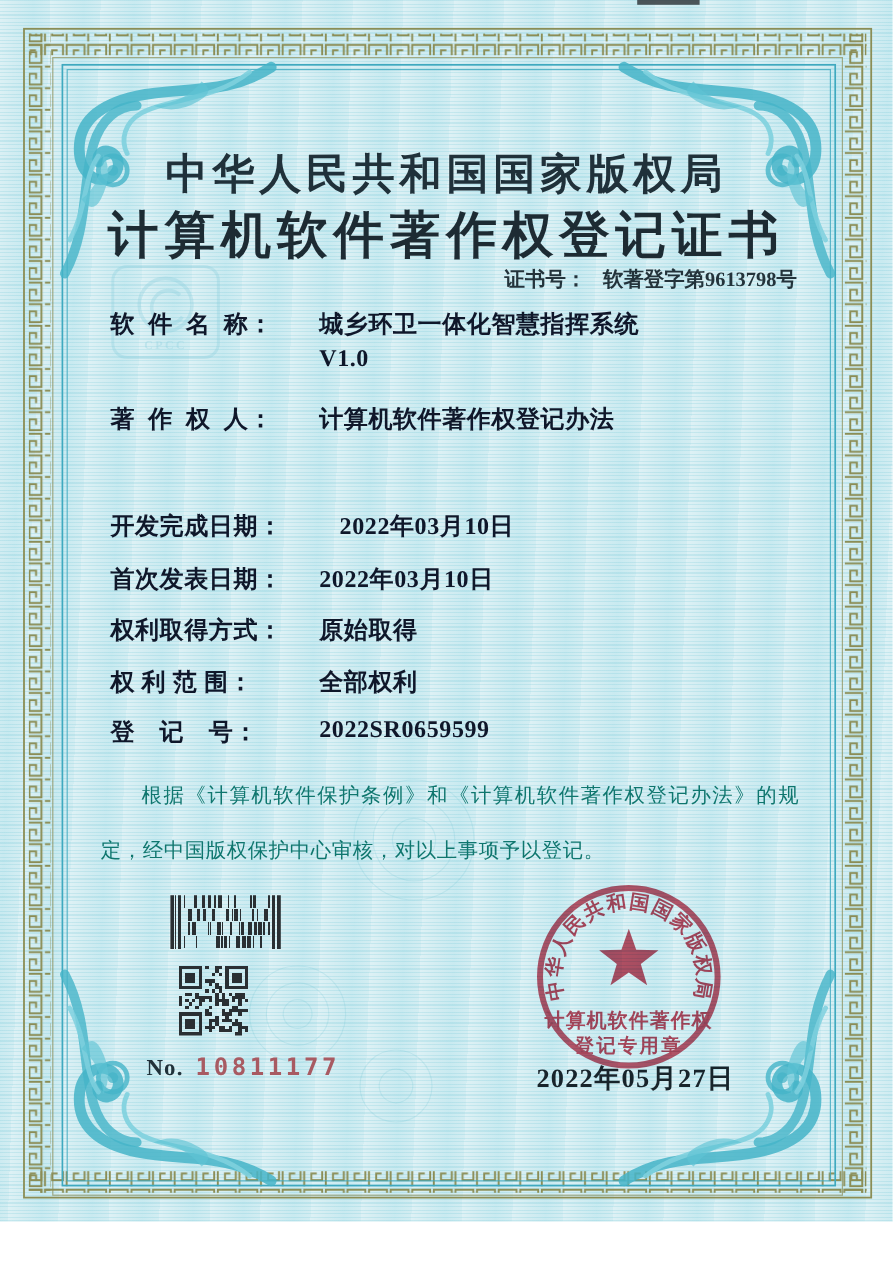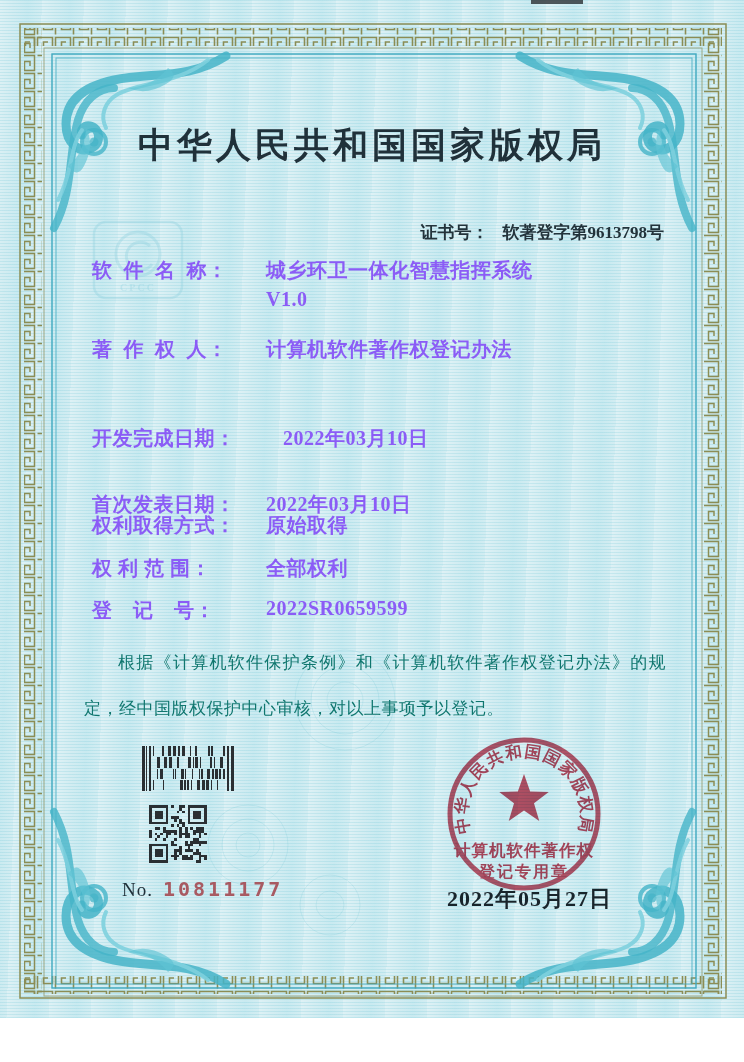--- a/index.html
+++ b/index.html
@@ -16,36 +16,36 @@
   svg.frame{position:absolute;left:0;top:0;pointer-events:none;}
 
   .authority{position:absolute;left:0;top:122px;width:744px;text-align:center;
              font-size:35px;font-weight:900;color:#20313a;letter-spacing:4px;}
   .cert-title{position:absolute;left:0;top:168px;width:744px;text-align:center;
               font-size:42px;font-weight:900;color:#1d2b33;letter-spacing:5px;}
   .cert-no{position:absolute;right:80px;top:221px;font-size:17px;font-weight:800;color:#23333b;}
   .cert-no .gap{display:inline-block;width:14px;}
 
   .field{position:absolute;left:92px;display:flex;align-items:flex-start;
-         font-size:20px;font-weight:800;color:#8b5cf6;}
+         font-size:20px;font-weight:800;color:#0f172a;}
   .field .lbl{width:138px;white-space:pre;flex:none;letter-spacing:.5px;}
   .field .val{letter-spacing:.5px;margin-left:36px;}
   .field .val .l2{margin-top:4px;}
-  #f0{top:257px;} #f1{top:336px;} #f2{top:425px;gap:17px;} #f3{top:491px;}
+  #f0{top:257px;} #f1{top:336px;} #f2{top:425px;gap:17px;} #f3{top:469px;}
   #f4{top:512px;} #f5{top:555px;} #f6{top:597px;}
 
   .statement{position:absolute;left:84px;top:640px;width:582px;margin:0;
              font-size:17px;font-weight:400;color:#0f766e;line-height:46px;
              text-align:justify;text-indent:2em;letter-spacing:.5px;}
 
   #barcode{position:absolute;left:142px;top:746px;}
   #qr{position:absolute;left:149px;top:805px;}
 
   .serial{position:absolute;left:122px;top:877px;font-size:19px;color:#20313a;}
-  .serial .serial-prefix{font-weight:400;letter-spacing:1px;}
+  .serial .serial-prefix{font-weight:700;letter-spacing:1px;}
   .serial .serial-num{font-family:"DejaVu Sans Mono","Liberation Mono",monospace;
                       color:#a85a62;font-size:20px;letter-spacing:3px;margin-left:10px;font-weight:600;}
 
   .issue-date{position:absolute;left:447px;top:884px;font-size:22px;font-weight:800;
               color:#18242b;letter-spacing:1px;z-index:4;}
   svg.seal{position:absolute;left:424px;top:714px;z-index:5;mix-blend-mode:multiply;opacity:.92;}
 </style>
 </head>
 <body>
 
@@ -101,20 +101,21 @@
 
     <g opacity="0.35">
       <rect x="94" y="222" width="88" height="76" rx="12" fill="none" stroke="#8fd0de" stroke-width="2.5"></rect>
       <circle cx="138" cy="254" r="22" fill="none" stroke="#8fd0de" stroke-width="3"></circle>
       <path d="M150,246 a14,14 0 1 0 2,18" fill="none" stroke="#8fd0de" stroke-width="3"></path>
       <text x="138" y="291" text-anchor="middle" font-size="10" letter-spacing="2" fill="#8fd0de" font-weight="bold">CPCC</text>
     </g>
   </svg>
 
   <div class="authority">中华人民共和国国家版权局</div>
+  <div class="cert-title">计算机软件著作权登记证书</div>
   <div class="cert-no"><span>证书号：</span><span class="gap"></span><span>软著登字第9613798号</span></div>
 
   <div class="field" id="f0">
     <span class="lbl">软  件  名  称：</span>
     <span class="val">
         <div>城乡环卫一体化智慧指挥系统</div>
         <div class="l2">V1.0</div>
       </span>
   </div>
   <div class="field" id="f1">

